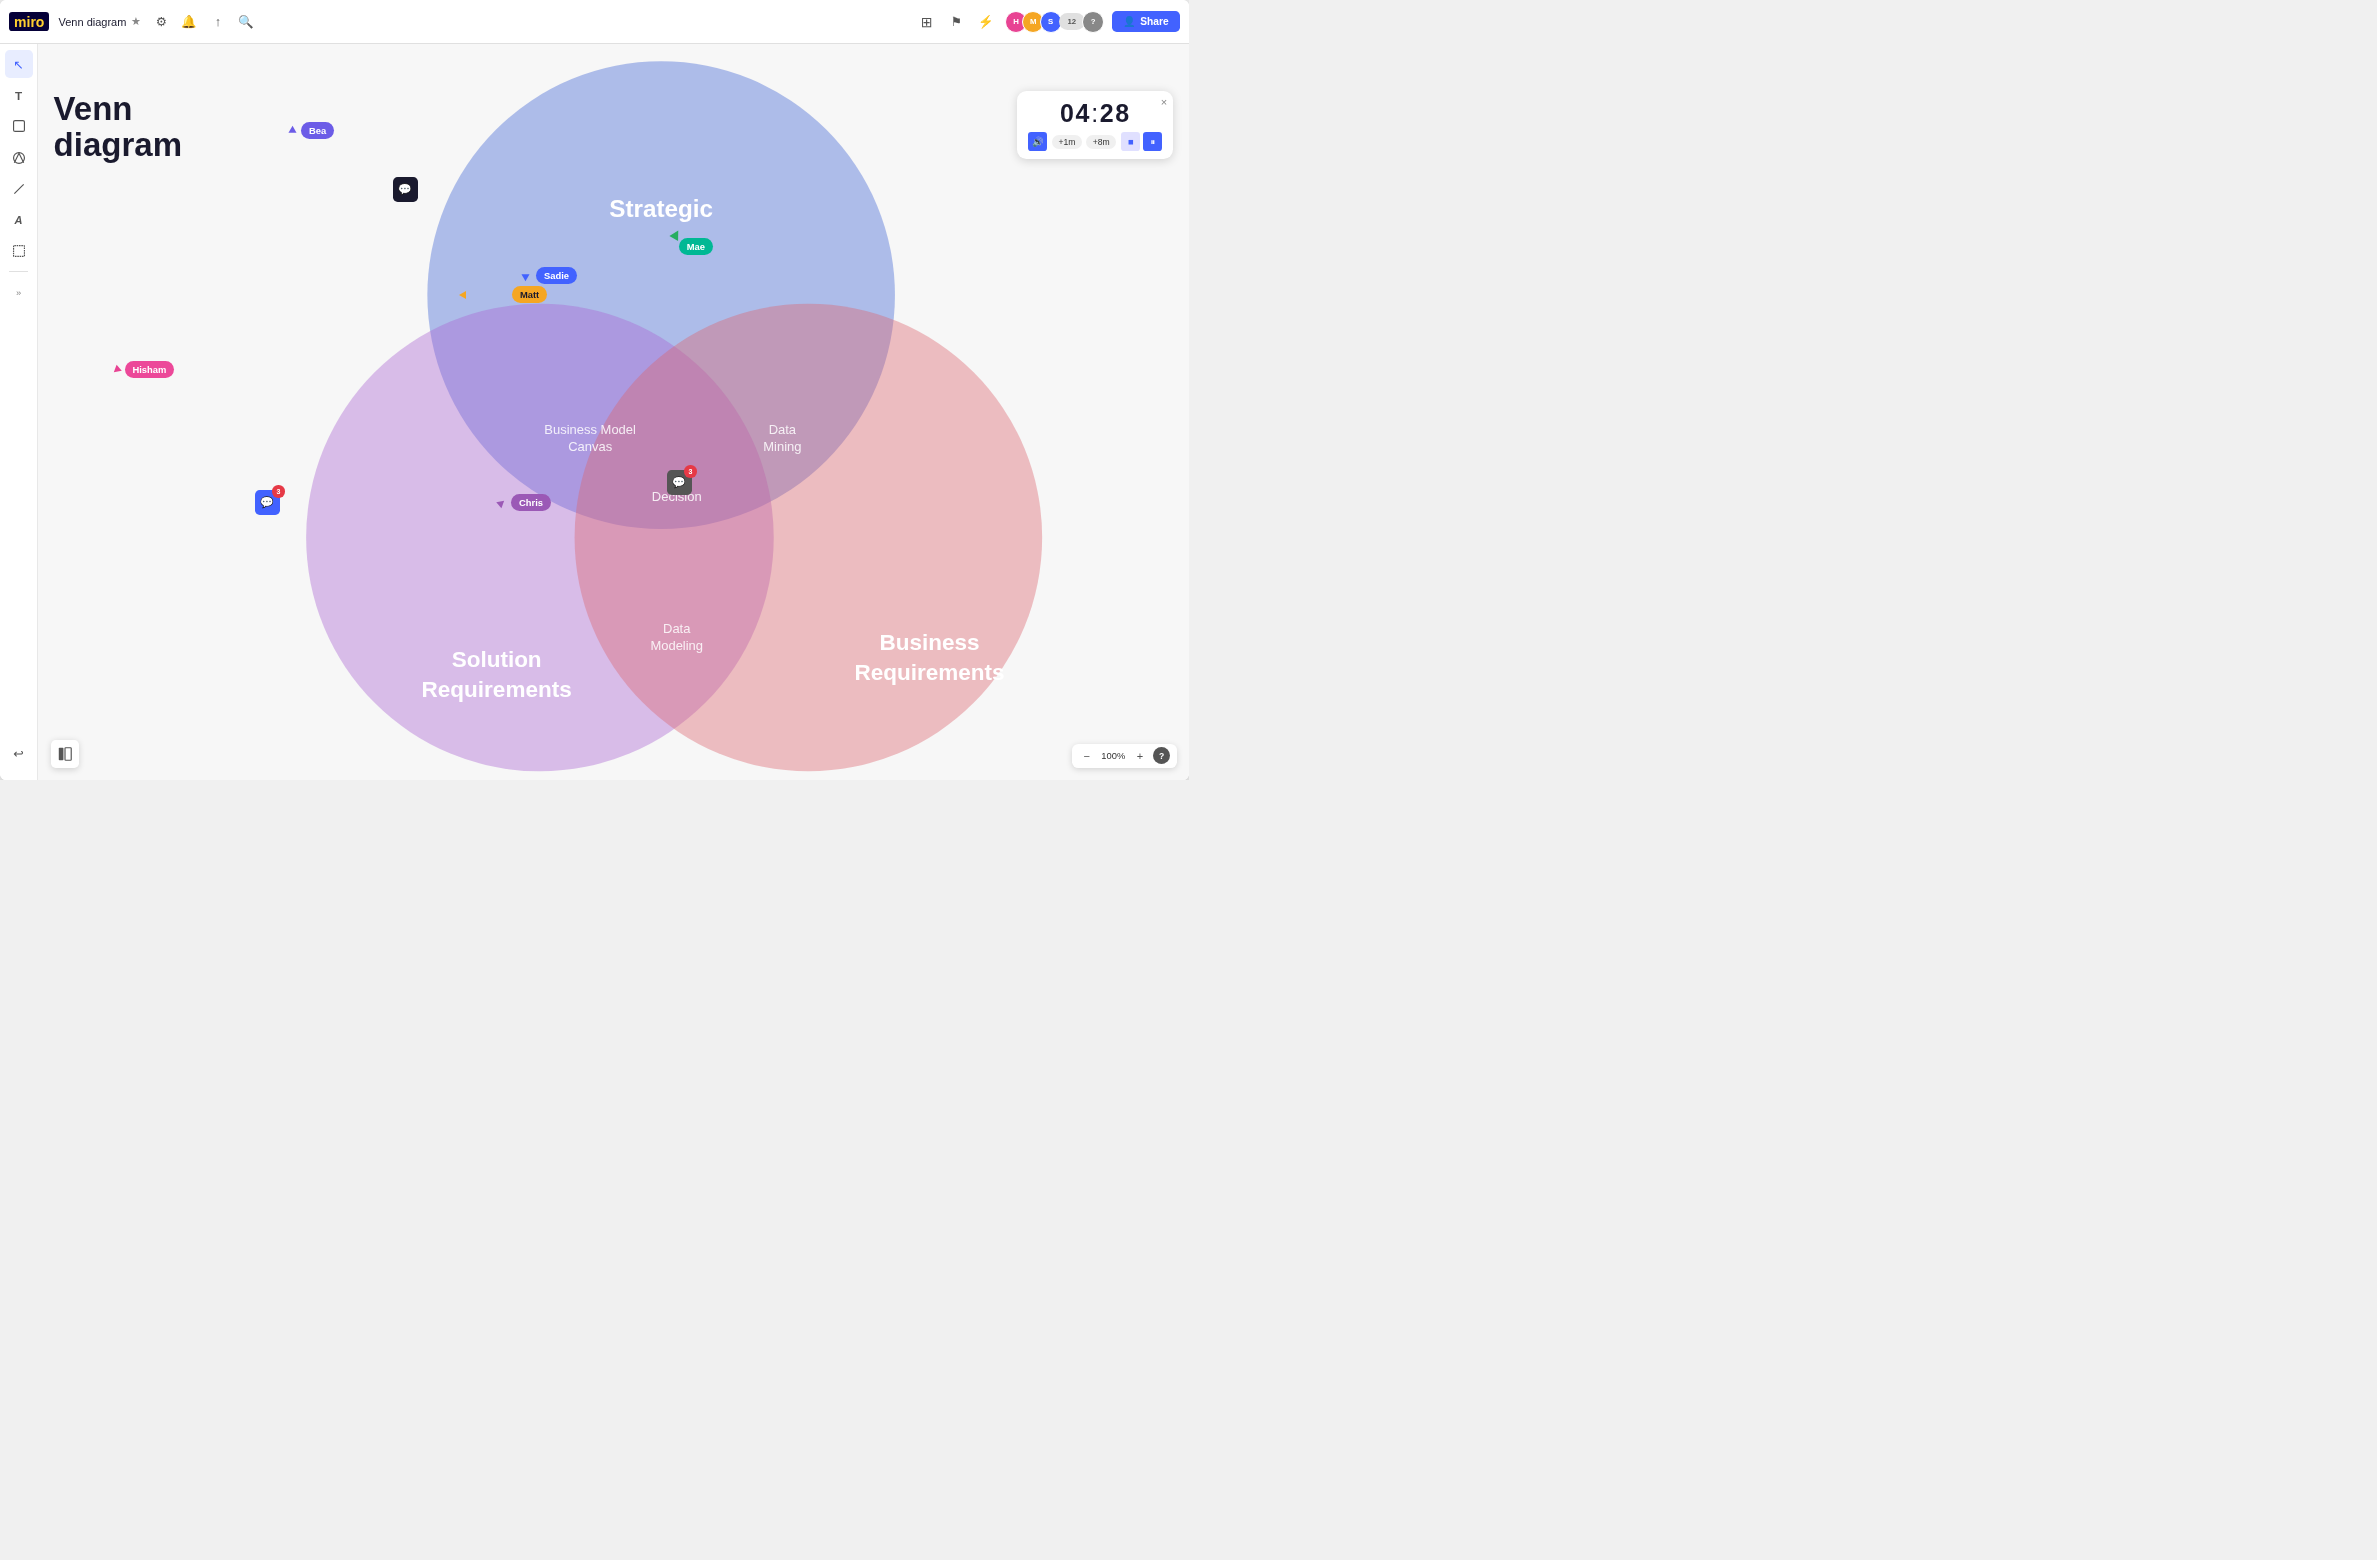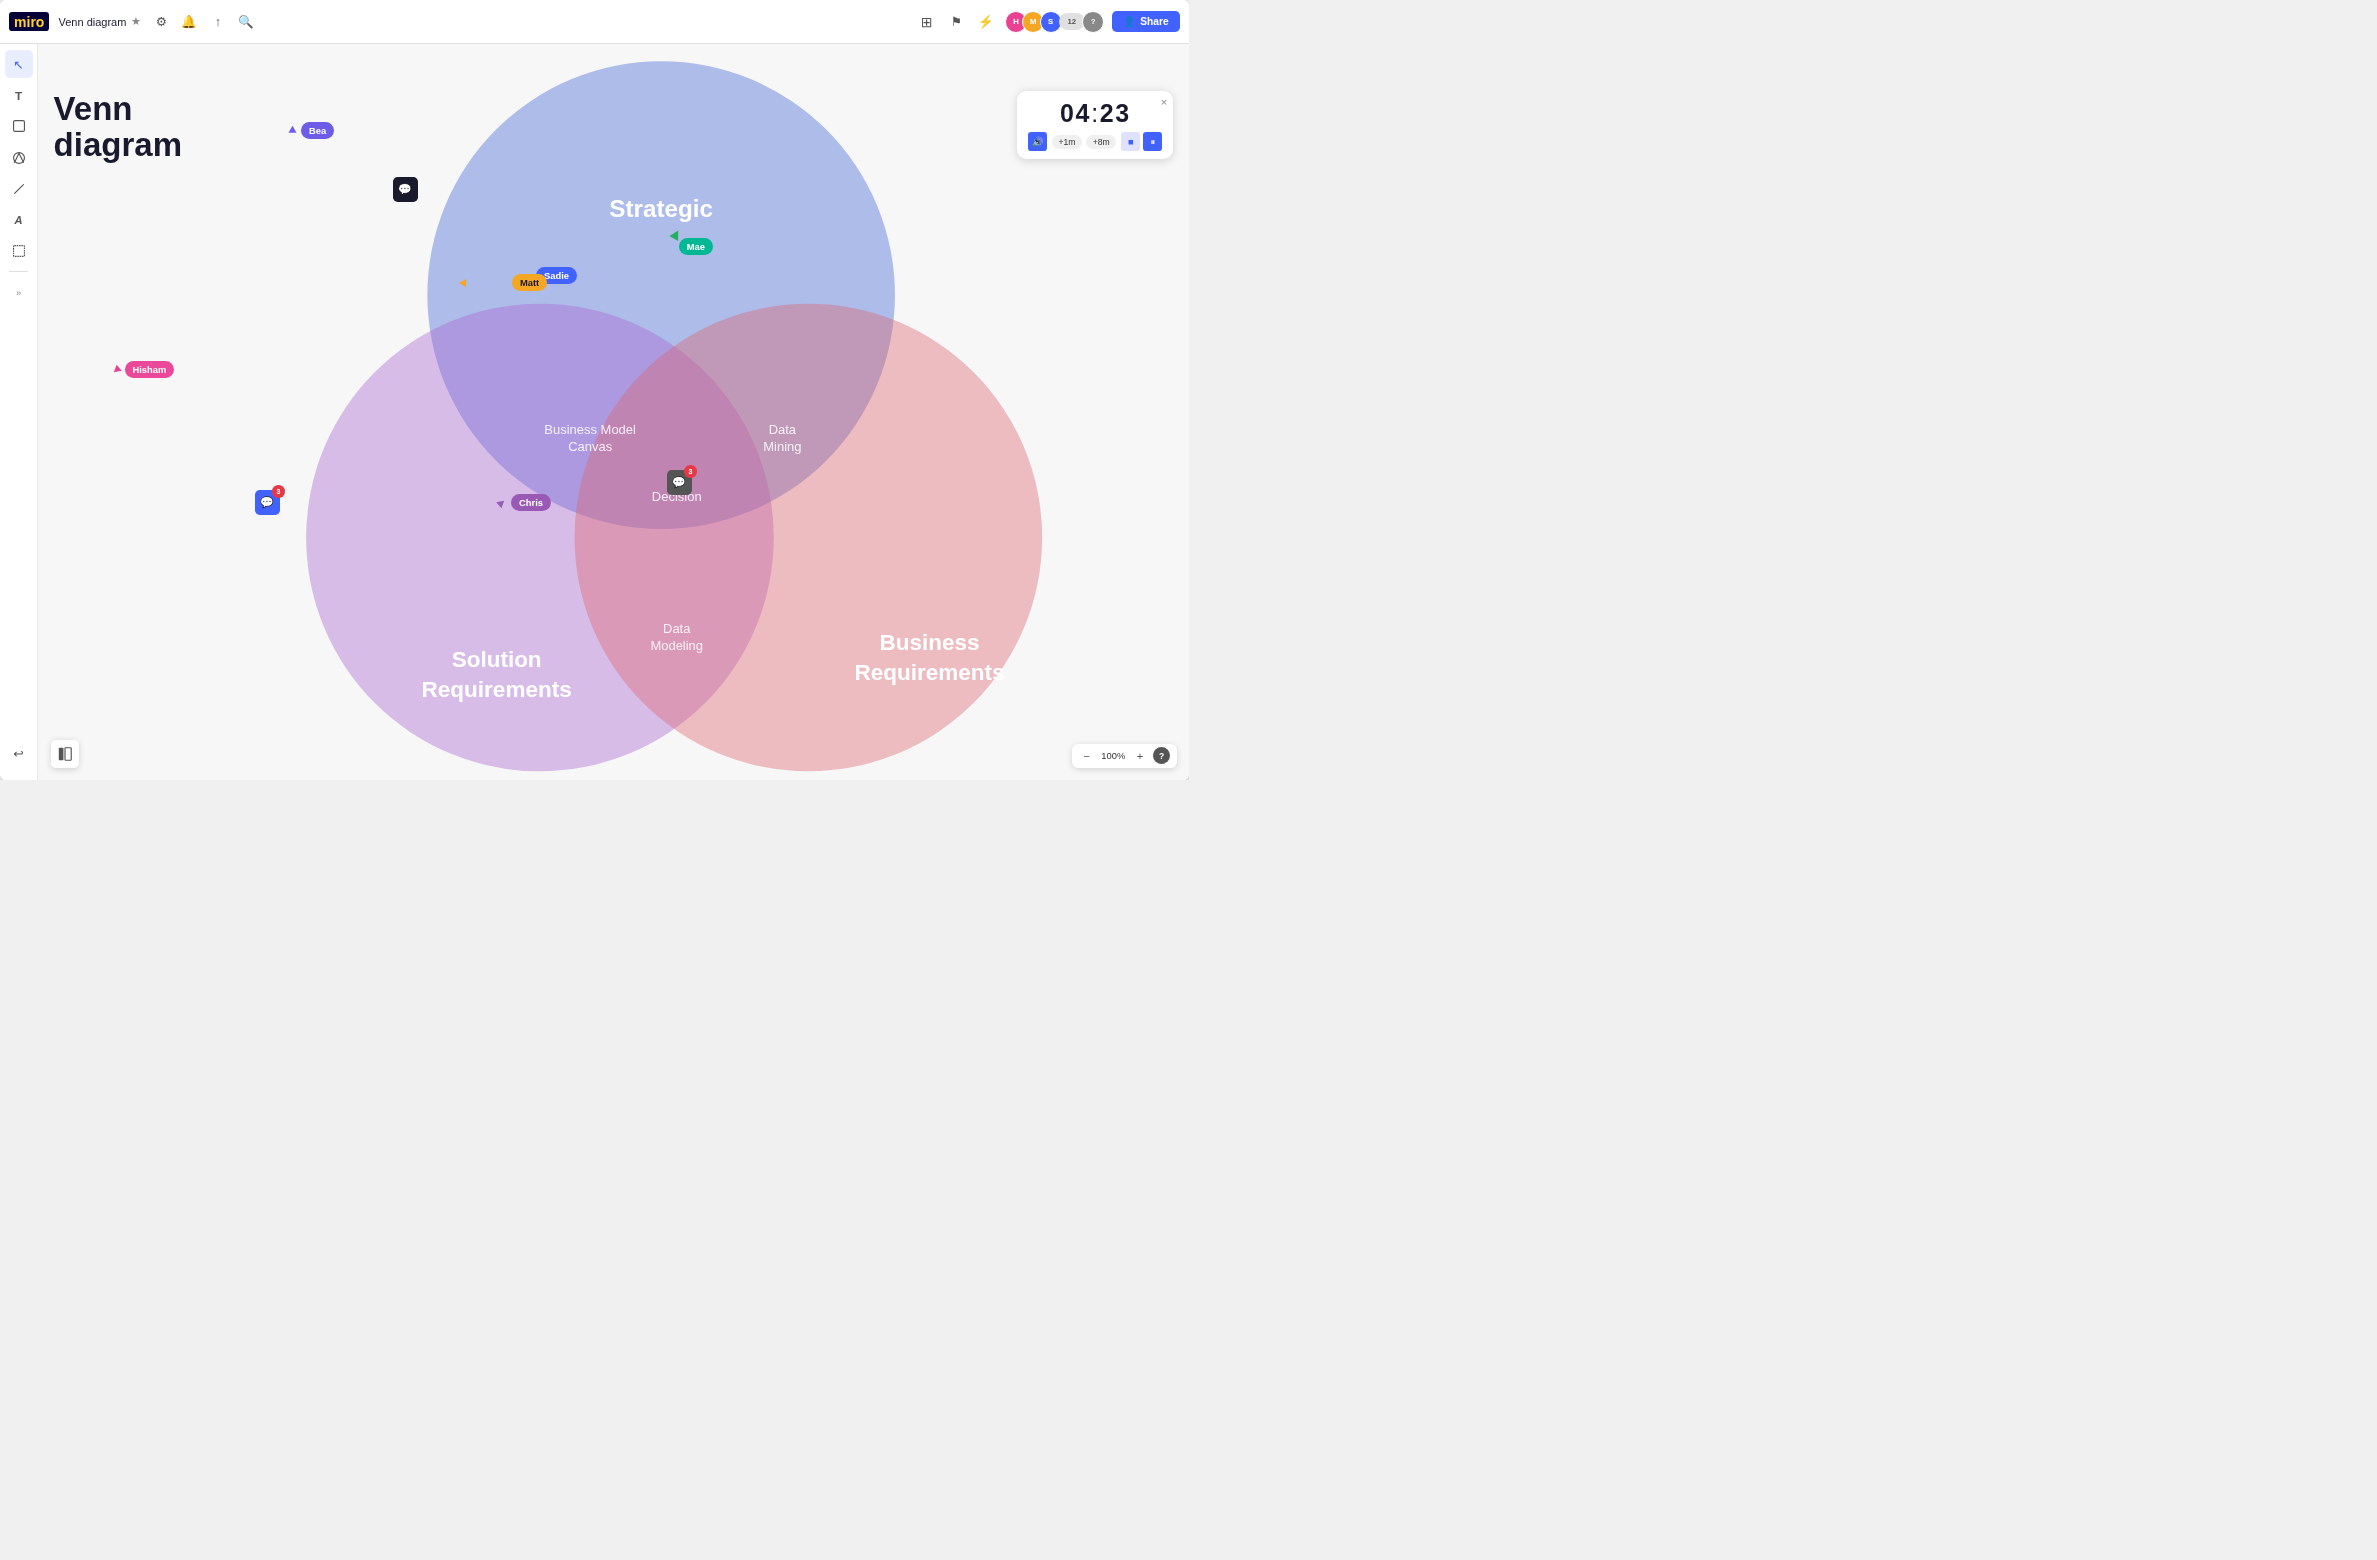--- a/index.html
+++ b/index.html
@@ -488,21 +488,21 @@
       <div class="cursor-label" style="left: 250px; top: 78px;">
         <div style="font-size:0; width:0; height:0; border-right: 7.8px solid #6C5CE7; border-top: 4.7px solid transparent; border-bottom: 4.7px solid transparent; transform: rotate(-30deg); margin-right: 3.1px;"></div>
         <div class="cursor-badge" style="background: #6C5CE7;">Bea</div>
       </div>
 
       <div class="cursor-label" style="left: 485px; top: 223px;">
         <div style="width:0; height:0; border-right: 7.8px solid #4262FF; border-top: 4.7px solid transparent; border-bottom: 4.7px solid transparent; transform: rotate(150deg); margin-right: 3.1px;"></div>
         <div class="cursor-badge" style="background: #4262FF;">Sadie</div>
       </div>
 
-      <div class="cursor-label" style="left: 421px; top: 230px; gap: 43px;">
+      <div class="cursor-label" style="left: 421px; top: 242px; gap: 43px;">
         <div style="width:0; height:0; border-right: 7.8px solid #F5A623; border-top: 4.7px solid transparent; border-bottom: 4.7px solid transparent; margin-right: 3.1px;"></div>
         <div class="cursor-badge" style="background: #F5A623; color: #1a1a2e;">Matt</div>
       </div>
 
       <div class="cursor-label" style="left: 641px; top: 194px;">
         <div class="cursor-badge" style="background: #00B894;">Mae</div>
       </div>
       <div style="position:absolute; left:633px; top:186px; width:0; height:0; border-bottom: 9.4px solid #27AE60; border-left: 5.5px solid transparent; border-right: 5.5px solid transparent; transform:rotate(30deg);"></div>
 
       <div class="cursor-label" style="left: 75px; top: 317px;">
@@ -525,21 +525,21 @@
       </div>
 
       <div style="position:absolute; left:217px; top:446px; background:#4262FF; width:25px; height:25px; border-radius:4.7px; display:flex; align-items:center; justify-content:center; color:#fff; font-size:11px;">
         <span>💬</span>
         <div style="position:absolute; top:-4.7px; right:-4.7px; width:12.5px; height:12.5px; background:#e63946; border-radius:50%; font-size:7px; font-weight:700; color:#fff; display:flex; align-items:center; justify-content:center;">3</div>
       </div>
 
       <div class="timer-widget">
         <div class="timer-close">×</div>
         <div class="timer-display">
-          <span>04</span><span class="timer-colon">:</span><span>23</span>
+          <span>04</span><span class="timer-colon">:</span><span>28</span>
         </div>
         <div class="timer-controls">
           <button class="timer-btn timer-btn-blue">🔊</button>
           <button class="timer-add">+1m</button>
           <button class="timer-add">+8m</button>
           <div style="margin-left: auto; display:flex; gap: 3.1px;">
             <button class="timer-btn" style="background:#e0e0ff; color:#4262FF;">■</button>
             <button class="timer-btn timer-btn-pause">⏸</button>
           </div>
         </div>

